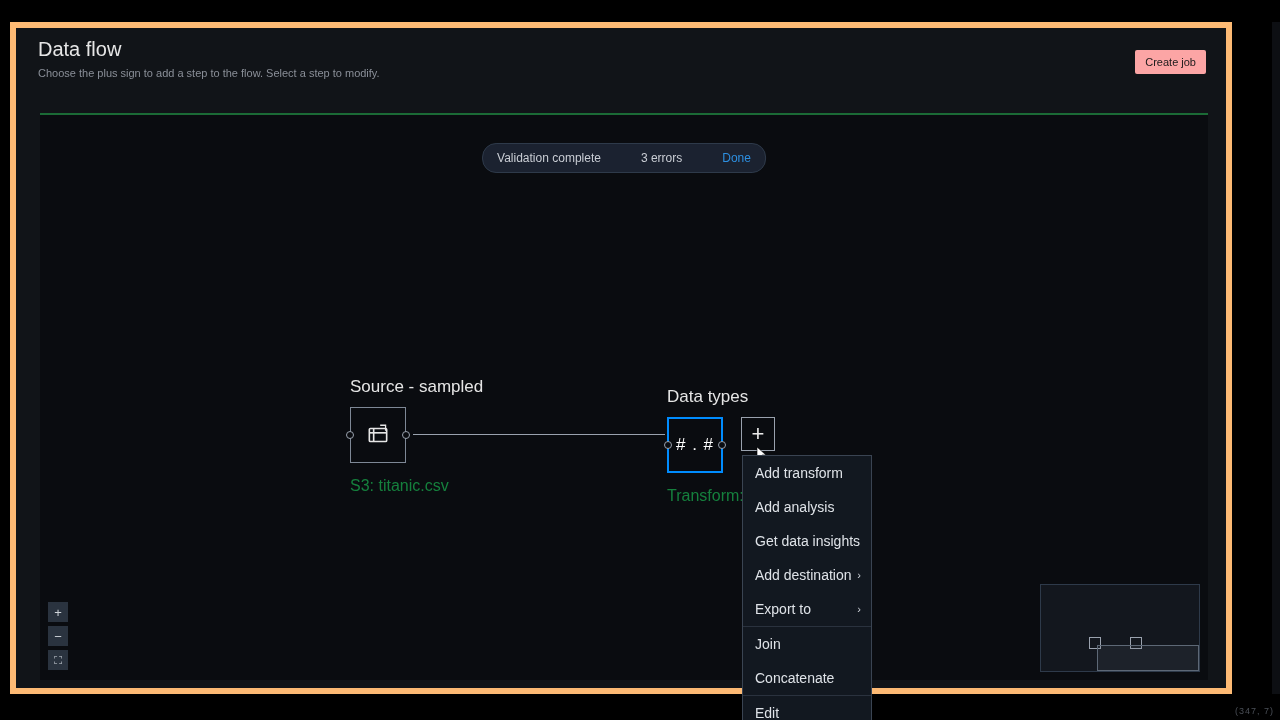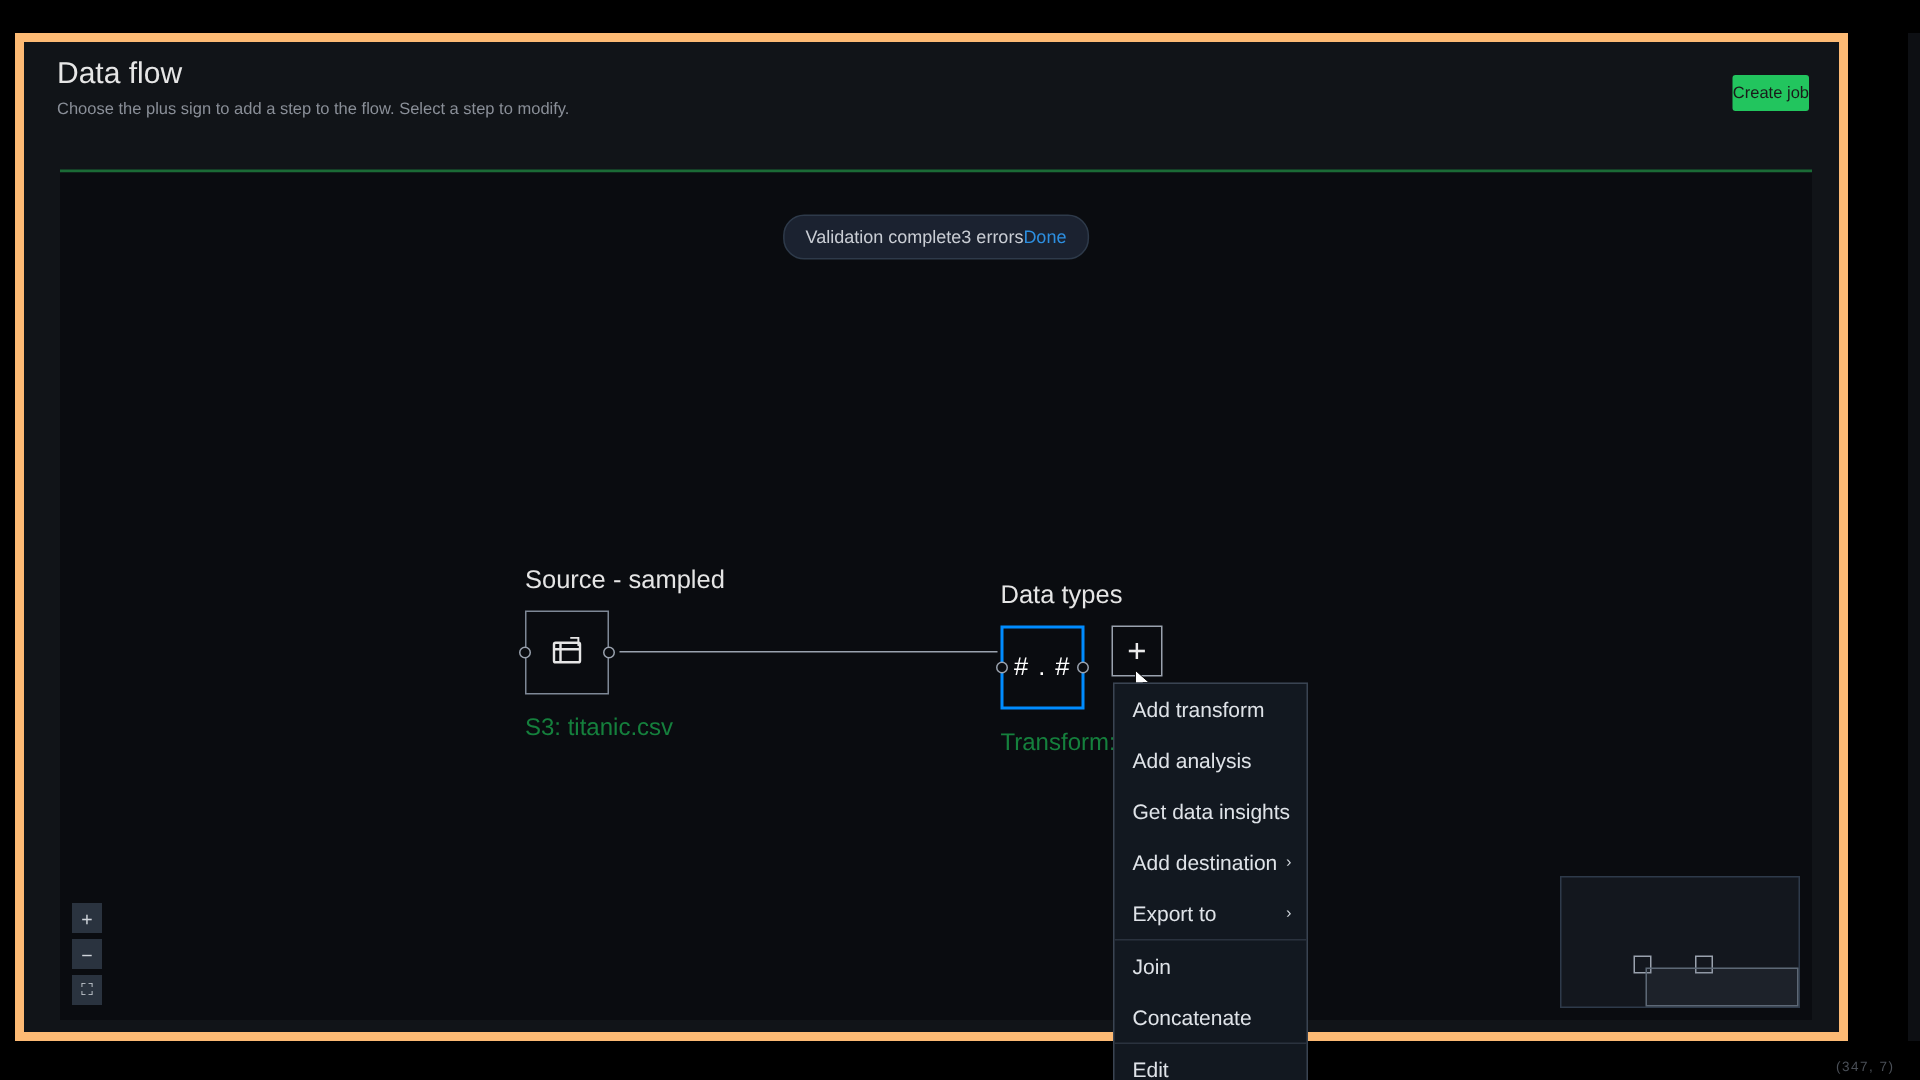--- a/index.html
+++ b/index.html
@@ -29,25 +29,25 @@
     color: #e6e6e6;
   }
   .subtitle {
     font-size: 11px;
     color: #8a8f98;
     margin-top: 6px;
   }
   .create-btn {
     position: absolute;
     right: 20px; top: 22px;
-    background: #22c55e;
+    background: #fca5a5;
     color: #1a1a1a;
     border: none;
     font-size: 11px;
-    padding: 6px 0;
+    padding: 6px 10px;
     border-radius: 2px;
     cursor: pointer;
   }
   .green-line {
     position: absolute;
     left: 24px; right: 18px; top: 85px;
     height: 2px;
     background: #1b6b36;
   }
   .canvas {
@@ -57,20 +57,21 @@
   }
   .validation-bar {
     position: absolute;
     left: 50%; top: 28px;
     transform: translateX(-50%);
     background: #1b2230;
     border: 1px solid #2e3a4a;
     border-radius: 14px;
     display: flex;
     align-items: flex-start;
+    gap: 40px;
     padding: 7px 14px;
     font-size: 12px;
     color: #c9cdd4;
   }
   .validation-done {
     color: #2d8fe0;
     cursor: pointer;
     font-size: 12px;
   }
   .node {
@@ -208,21 +209,21 @@
 
   .right-rail {
     position: absolute;
     right: 0; top: 22px;
     width: 8px; height: 672px;
     background: #0d0f13;
   }
 
   .footer-dim {
     position: absolute;
-    right: 17px; bottom: 4px;
+    right: 6px; bottom: 4px;
     font-size: 9px;
     color: #4a4f57;
     letter-spacing: 1px;
   }
 </style>
 </head>
 <body>
 
 <div class="frame">
   <div class="header">

